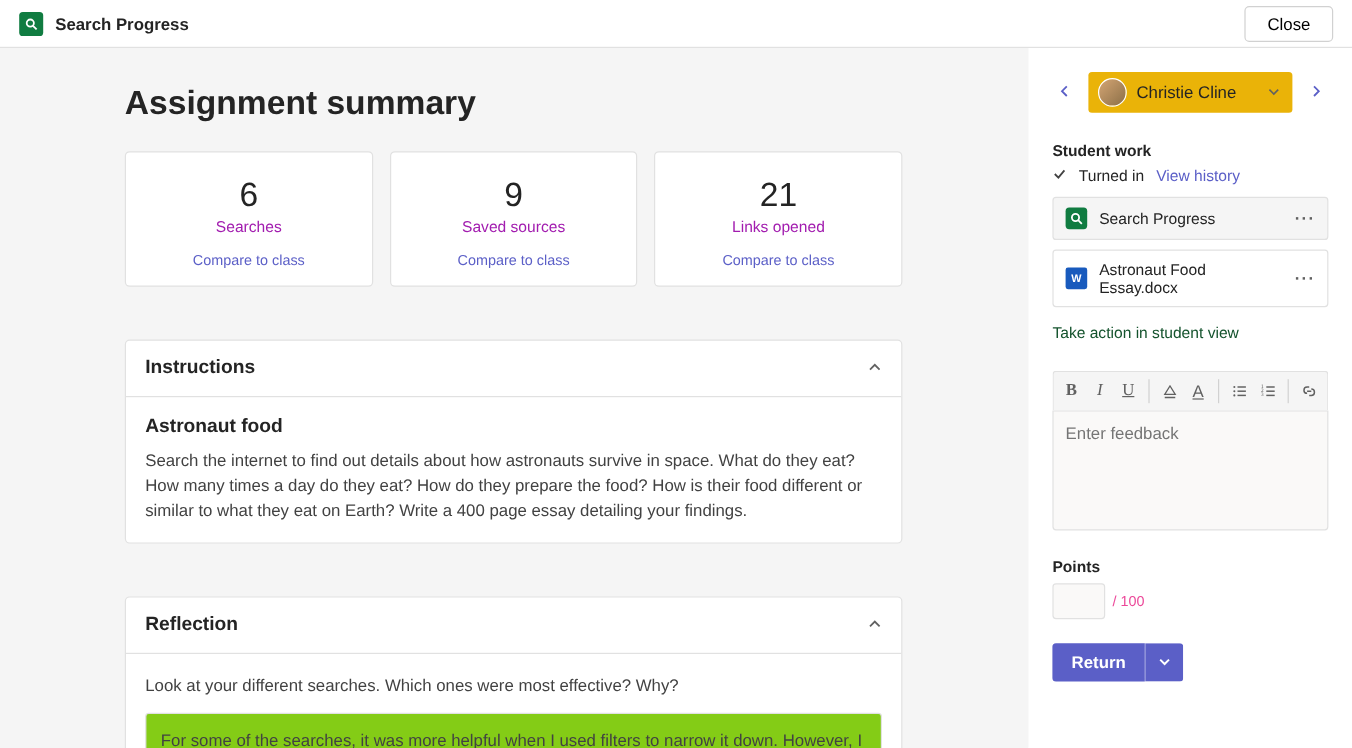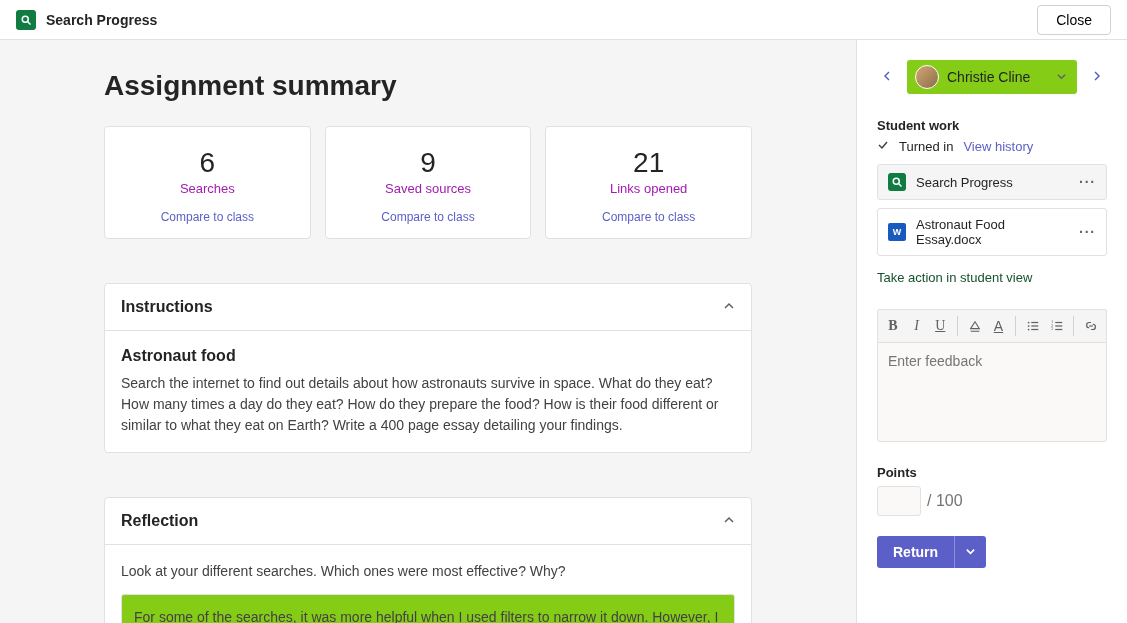--- a/index.html
+++ b/index.html
@@ -23,21 +23,21 @@
 .card-header { display: flex; justify-content: space-between; align-items: center; padding: 14px 16px; cursor: pointer; }
 .card-header-title { font-size: 16px; font-weight: 600; }
 .chev { color: #616161; }
 .card-body { border-top: 1px solid #e1e1e1; padding: 16px; }
 .instr-title { font-size: 16px; font-weight: 600; margin-bottom: 8px; }
 .instr-text, .refl-prompt { font-size: 14px; color: #424242; line-height: 1.5; }
 .refl-prompt { margin-bottom: 12px; }
 .refl-answer { background: #84cc16; border: 1px solid #e1e1e1; border-radius: 3px; padding: 12px; font-size: 14px; color: #424242; line-height: 1.5; }
 .student-nav { display: flex; align-items: center; gap: 10px; margin-bottom: 24px; }
 .nav-arrow { color: #5b5fc7; cursor: pointer; padding: 4px; }
-.student-chip { flex: 1; display: flex; align-items: center; gap: 8px; background: #84cc16; border-radius: 3px; padding: 5px 8px; position: relative; }
+.student-chip { flex: 1; display: flex; align-items: center; gap: 8px; background: #eab308; border-radius: 3px; padding: 5px 8px; position: relative; }
 .avatar { width: 24px; height: 24px; border-radius: 50%; background: linear-gradient(135deg,#d4a574,#8b6f47); border: 1px solid #fff; }
 .student-name { font-size: 14px; }
 .chip-chev { position: absolute; right: 10px; color: #616161; cursor: pointer; }
 .section-label { font-size: 13px; font-weight: 600; margin-bottom: 6px; }
 .status-row { display: flex; gap: 10px; font-size: 13px; margin-bottom: 10px; }
 .check { color: #424242; }
 .view-history { color: #5b5fc7; cursor: pointer; }
 .file-row { display: flex; align-items: center; gap: 10px; border: 1px solid #e1e1e1; border-radius: 3px; padding: 8px 10px; margin-bottom: 8px; cursor: pointer; }
 .file-row.active { background: #f5f5f5; }
 .file-icon { width: 18px; height: 18px; display: flex; align-items: center; justify-content: center; }
@@ -45,21 +45,21 @@
 .ellipsis { color: #616161; letter-spacing: 1px; cursor: pointer; font-weight: bold; }
 .word-icon { width: 18px; height: 18px; background: #185abd; border-radius: 2px; display: flex; align-items: center; justify-content: center; color: #fff; font-size: 9px; font-weight: bold; position: relative; }
 .word-icon::before { content:''; position:absolute; right:-2px; top:0; width:10px; height:18px; background:#fff; border:1px solid #185abd; border-radius:1px; z-index:-1;}
 .take-action { color: #14532d; font-size: 13px; cursor: pointer; margin-top: 6px; margin-bottom: 24px; display: inline-block; }
 .toolbar { display: flex; gap: 2px; background: #f5f5f5; border: 1px solid #e1e1e1; border-bottom: none; border-radius: 3px 3px 0 0; padding: 4px; }
 .tool-btn { width: 26px; height: 24px; display: flex; align-items: center; justify-content: center; cursor: pointer; color: #616161; border-radius: 2px; font-family: 'Times New Roman', serif; }
 .tool-sep { width: 1px; background: #d1d1d1; margin: 2px 4px; }
 .feedback-area { width: 100%; min-height: 100px; border: 1px solid #e1e1e1; border-radius: 0 0 3px 3px; background: #faf9f8; padding: 10px; font-size: 14px; color: #0f766e; resize: none; font-family: inherit; }
 .points-row { display: flex; align-items: center; gap: 6px; margin-top: 6px; }
 .points-input { width: 44px; height: 30px; border: 1px solid #e1e1e1; background: #faf9f8; border-radius: 3px; padding: 4px; }
-.points-max { font-size: 16px; color: #737373; }
+.points-max { font-size: 12px; color: #ec4899; }
 .return-btn-group { display: inline-flex; margin-top: 20px; }
 .return-btn { background: #5b5fc7; color: #fff; border: none; padding: 8px 16px; border-radius: 3px 0 0 3px; font-size: 14px; font-weight: 600; cursor: pointer; }
 .return-split { background: #5b5fc7; color: #fff; border: none; border-left: 1px solid rgba(255,255,255,0.3); padding: 8px 10px; border-radius: 0 3px 3px 0; cursor: pointer; }
 .mt { margin-top: 20px; }
 </style>
 </head>
 <body>
 
 <div class="header">
   <div class="header-left">

